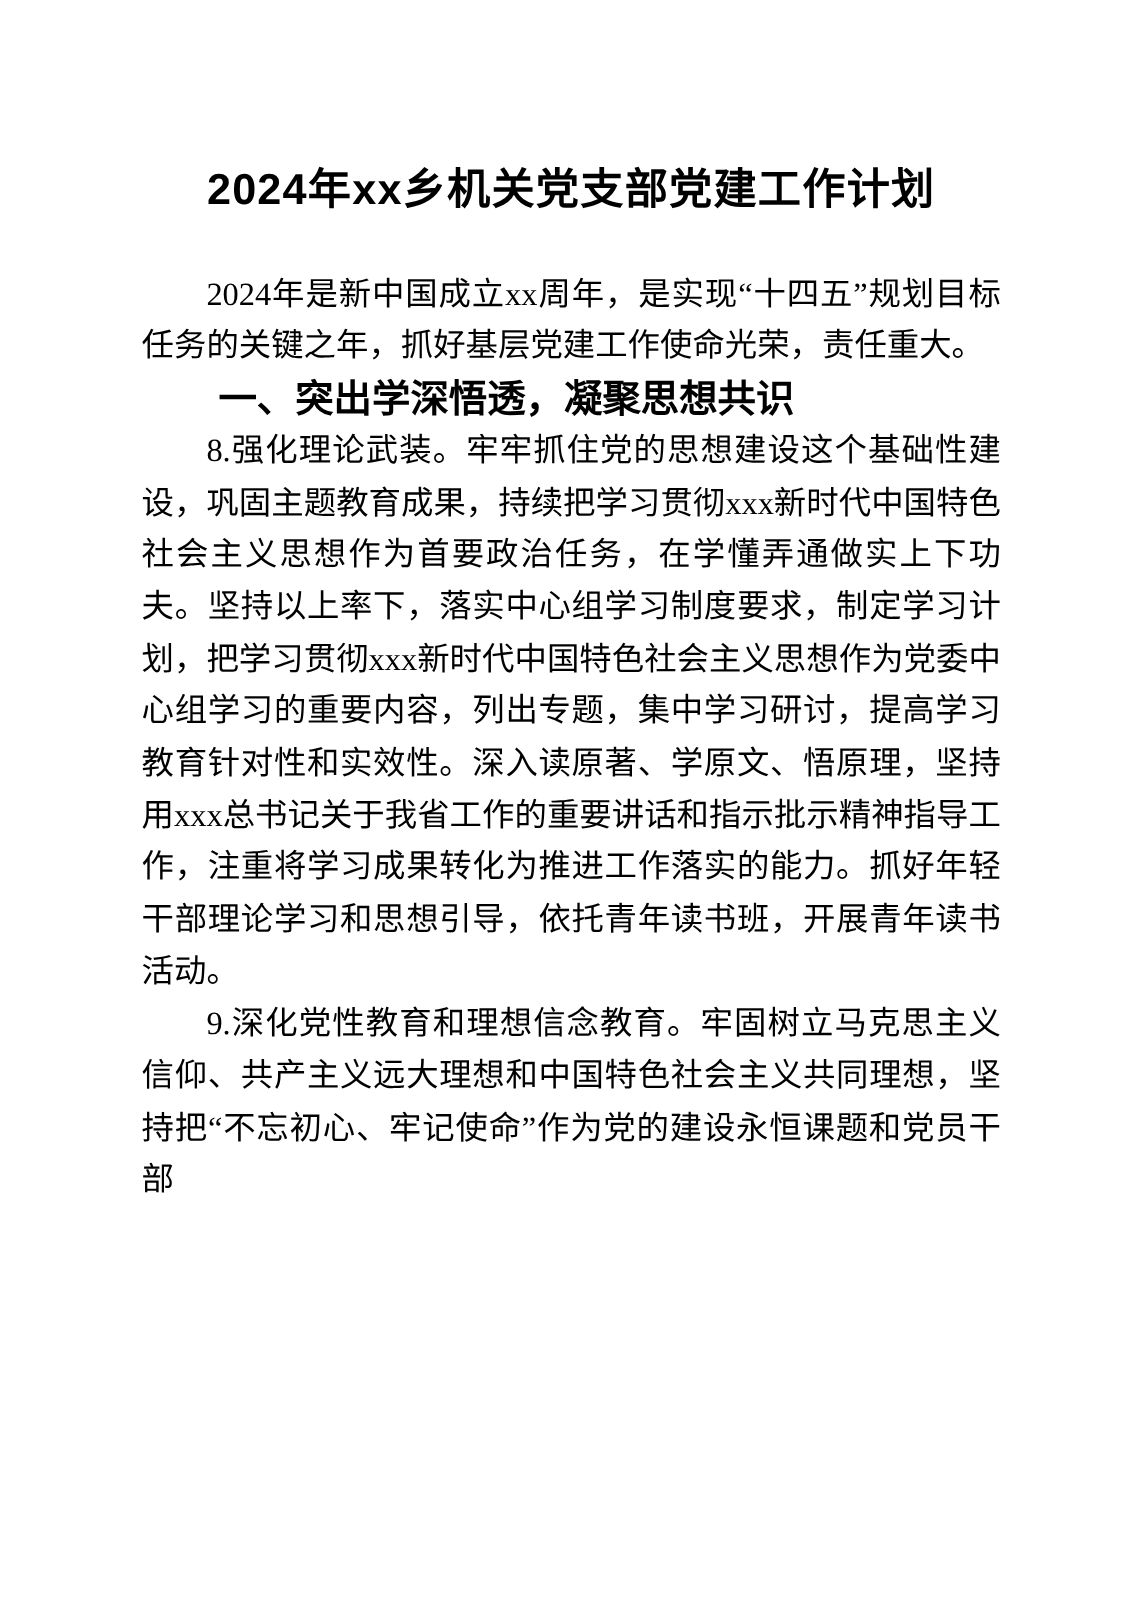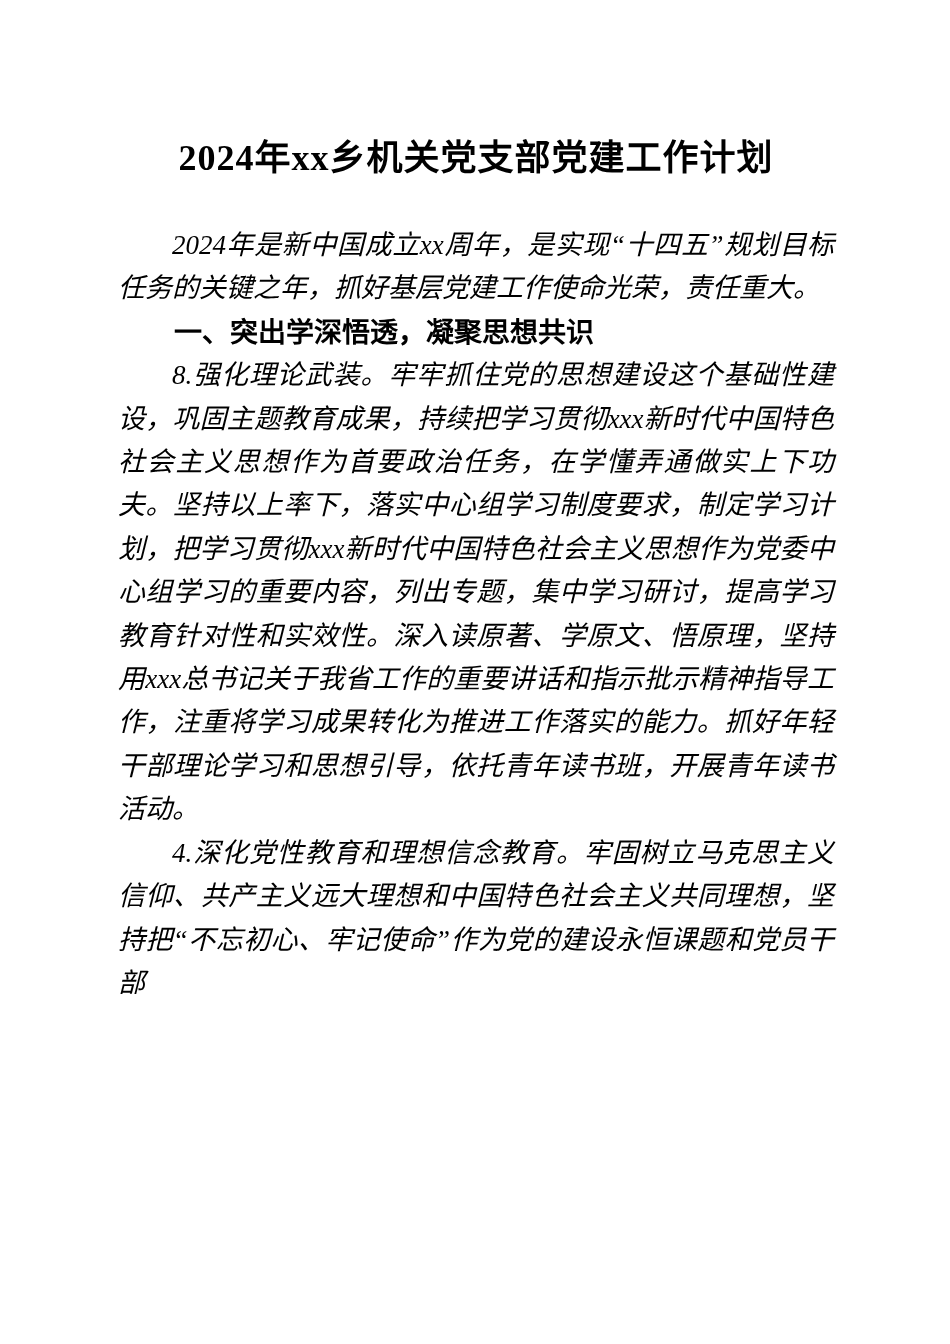--- a/index.html
+++ b/index.html
@@ -15,21 +15,21 @@
     color: #000000;
     overflow: hidden;
   }
 
   .content {
     padding: 0 116px 0 118px; 
   }
 
   .doc-title {
     margin-top: 136px;
-    font-family: Liberation Serif, serif;
+    font-family: Liberation Sans, sans-serif;
     font-weight: 700;
     font-size: 36px;
     line-height: 44px;
     text-align: center;
     letter-spacing: 1px;
     color: #000000;
   }
 
   .doc-body {
     margin-top: 44px;
@@ -39,27 +39,26 @@
     text-justify: inter-ideograph;
     color: #000000;
     
     font-weight: 400;
     -webkit-text-stroke: 0;
   }
 
   .para {
     text-indent: 2em;
     margin: 0;
-    font-style: italic;
   }
 
   .section-heading {
     font-family: "Liberation Sans", "DejaVu Sans", sans-serif;
     font-weight: 700;
-    font-size: 28px;
+    font-size: 32px;
     line-height: 43.4px;
     text-indent: 2em;
     margin: 0;
     color: #000000;
   }
 </style>
 </head>
 <body>
 
 <div class="page">
@@ -69,17 +68,17 @@
 
     <div class="doc-body">
 
       <p class="para">2024年是新中国成立xx周年，是实现“十四五”规划目标任务的关键之年，抓好基层党建工作使命光荣，责任重大。</p>
 
 
       <h2 class="section-heading">一、突出学深悟透，凝聚思想共识</h2>
 
       <p class="para">8.强化理论武装。牢牢抓住党的思想建设这个基础性建设，巩固主题教育成果，持续把学习贯彻xxx新时代中国特色社会主义思想作为首要政治任务，在学懂弄通做实上下功夫。坚持以上率下，落实中心组学习制度要求，制定学习计划，把学习贯彻xxx新时代中国特色社会主义思想作为党委中心组学习的重要内容，列出专题，集中学习研讨，提高学习教育针对性和实效性。深入读原著、学原文、悟原理，坚持用xxx总书记关于我省工作的重要讲话和指示批示精神指导工作，注重将学习成果转化为推进工作落实的能力。抓好年轻干部理论学习和思想引导，依托青年读书班，开展青年读书活动。</p>
 
-      <p class="para">4.深化党性教育和理想信念教育。牢固树立马克思主义信仰、共产主义远大理想和中国特色社会主义共同理想，坚持把“不忘初心、牢记使命”作为党的建设永恒课题和党员干部</p>
+      <p class="para">9.深化党性教育和理想信念教育。牢固树立马克思主义信仰、共产主义远大理想和中国特色社会主义共同理想，坚持把“不忘初心、牢记使命”作为党的建设永恒课题和党员干部</p>
 
     </div>
   </div>
 </div>
 
 </body></html>

